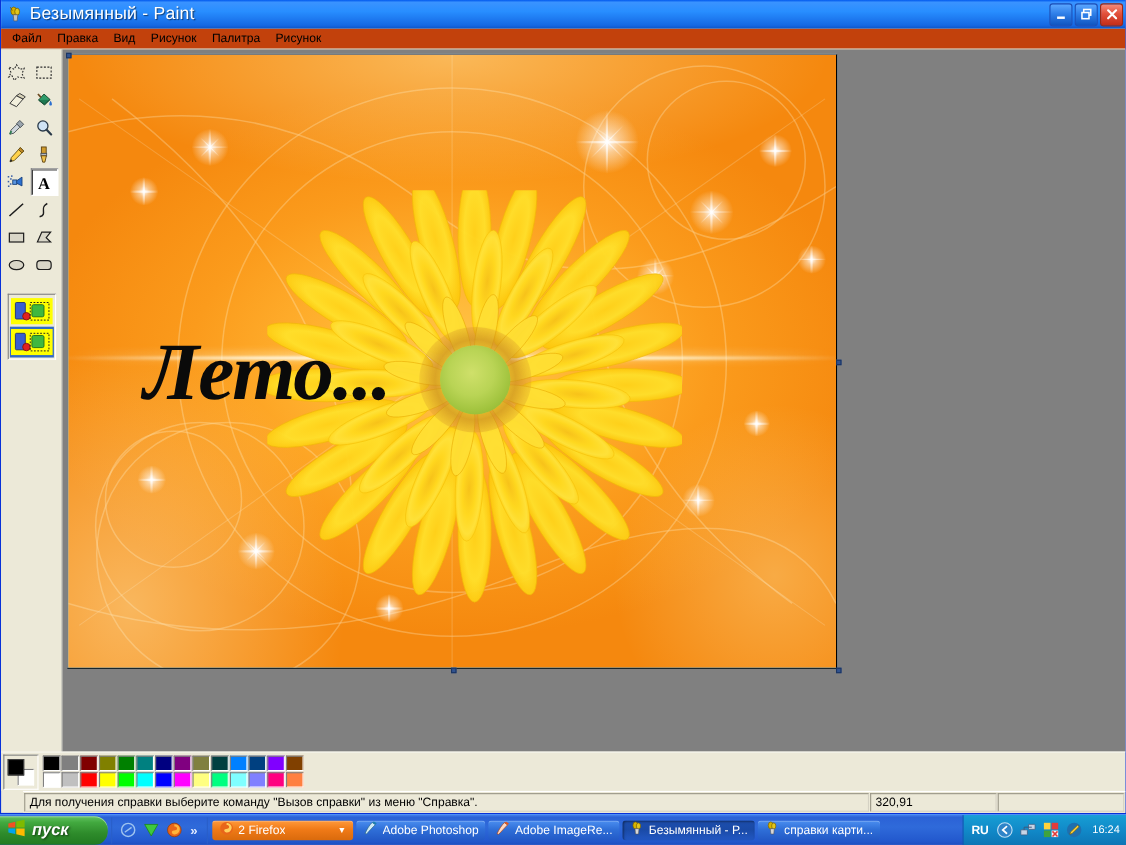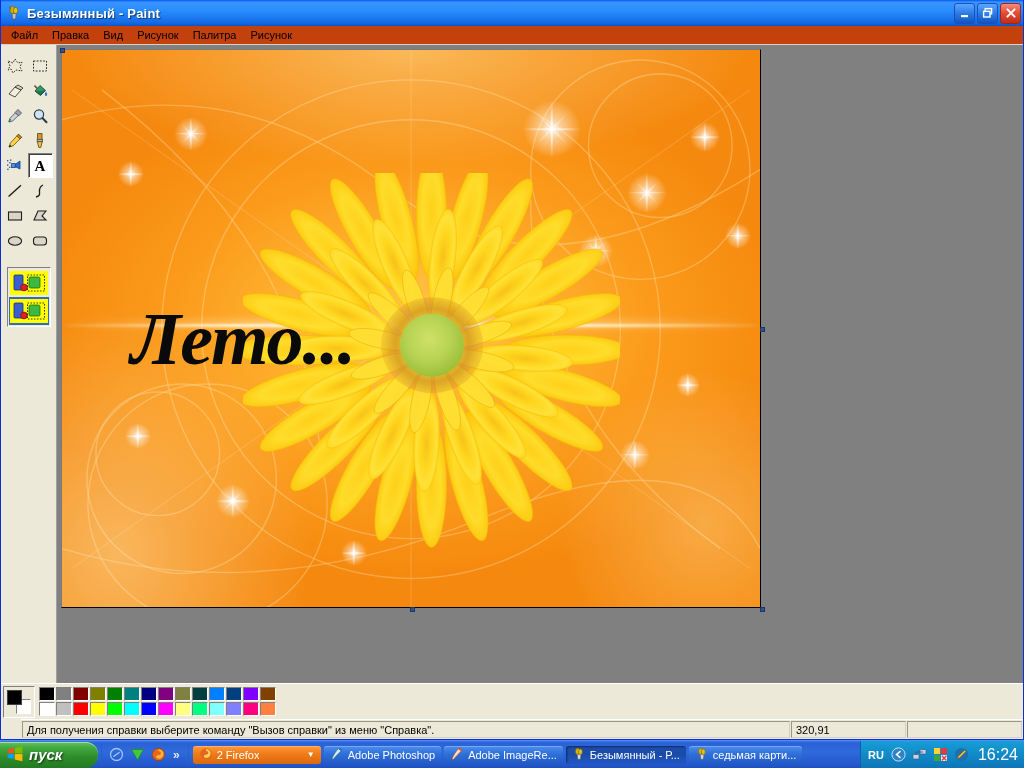--- a/index.html
+++ b/index.html
@@ -31,21 +31,21 @@
     display: flex; align-items: center;
     padding: 0 2px 0 4px;
     position: relative;
   }
   #titlebar .tb-icon {
     width: 18px; height: 18px; margin-right: 4px;
     display: flex; align-items: center; justify-content: center;
     flex: 0 0 18px;
   }
   #titlebar .tb-title {
-    color: #fff; font-weight: bold; font-size: 13px;
+    color: #fff; font-weight: normal; font-size: 16px;
     text-shadow: 1px 1px 1px rgba(0,0,0,.55);
     white-space: nowrap; flex: 1 1 auto;
     letter-spacing: .2px;
   }
   .tb-buttons { display: flex; gap: 2px; align-items: center; }
   .tb-btn {
     width: 21px; height: 21px; border-radius: 3px;
     border: 1px solid #1f4fb5;
     display: flex; align-items: center; justify-content: center;
     position: relative; cursor: pointer;
@@ -322,21 +322,21 @@
   .task .tlabel { overflow:hidden; text-overflow:ellipsis; }
   .task .caret { margin-left:auto; font-size:8px; }
   #tray {
     display:flex; align-items:center; gap:5px;
     height:28px; padding: 0 6px 0 7px;
     background: linear-gradient(to bottom,#18a0d8 0%,#159ad2 10%,#1189c8 50%,#0d74b4 100%);
     border-left: 1px solid #0d5fb0;
     flex: 0 0 auto;
   }
   #tray .lang { color:#fff; font-size:11px; font-weight:bold; margin-right:2px;}
-  #tray .clock { color:#fff; font-size:16px; margin-left:3px; }
+  #tray .clock { color:#fff; font-size:10px; margin-left:3px; }
   .tr-ic { width:16px; height:16px; display:flex; align-items:center; justify-content:center; cursor:pointer;}
 </style>
 </head>
 <body>
 
 <div id="app-window">
 
   <div id="titlebar">
     <span class="tb-icon">
       <svg width="16" height="16" viewBox="0 0 16 16">
@@ -831,21 +831,21 @@
     </div>
 
     <div class="task">
       <span>
         <svg width="14" height="14" viewBox="0 0 16 16">
           <ellipse cx="6.5" cy="5" rx="2.6" ry="3.6" fill="#d7b400" stroke="#7a5f00" stroke-width=".7"></ellipse>
           <ellipse cx="9.6" cy="5.6" rx="2.2" ry="3.2" fill="#e2c61b" stroke="#7a5f00" stroke-width=".7"></ellipse>
           <path d="M6 8.4h4.2l-.6 5.6H6.6z" fill="#d8d8d8" stroke="#555" stroke-width=".6"></path>
         </svg>
       </span>
-      <span class="tlabel">седьмая карти...</span>
+      <span class="tlabel">справки карти...</span>
     </div>
   </div>
 
   <div id="tray">
     <span class="lang">RU</span>
     <span class="tr-ic">
       <svg width="15" height="15" viewBox="0 0 15 15">
         <circle cx="7.5" cy="7.5" r="6.6" fill="#2f84c8" stroke="#bfe0f5" stroke-width="1"></circle>
         <path d="M9 4.5 L5.6 7.5 L9 10.5" fill="none" stroke="#fff" stroke-width="1.6" stroke-linecap="round"></path>
       </svg>

